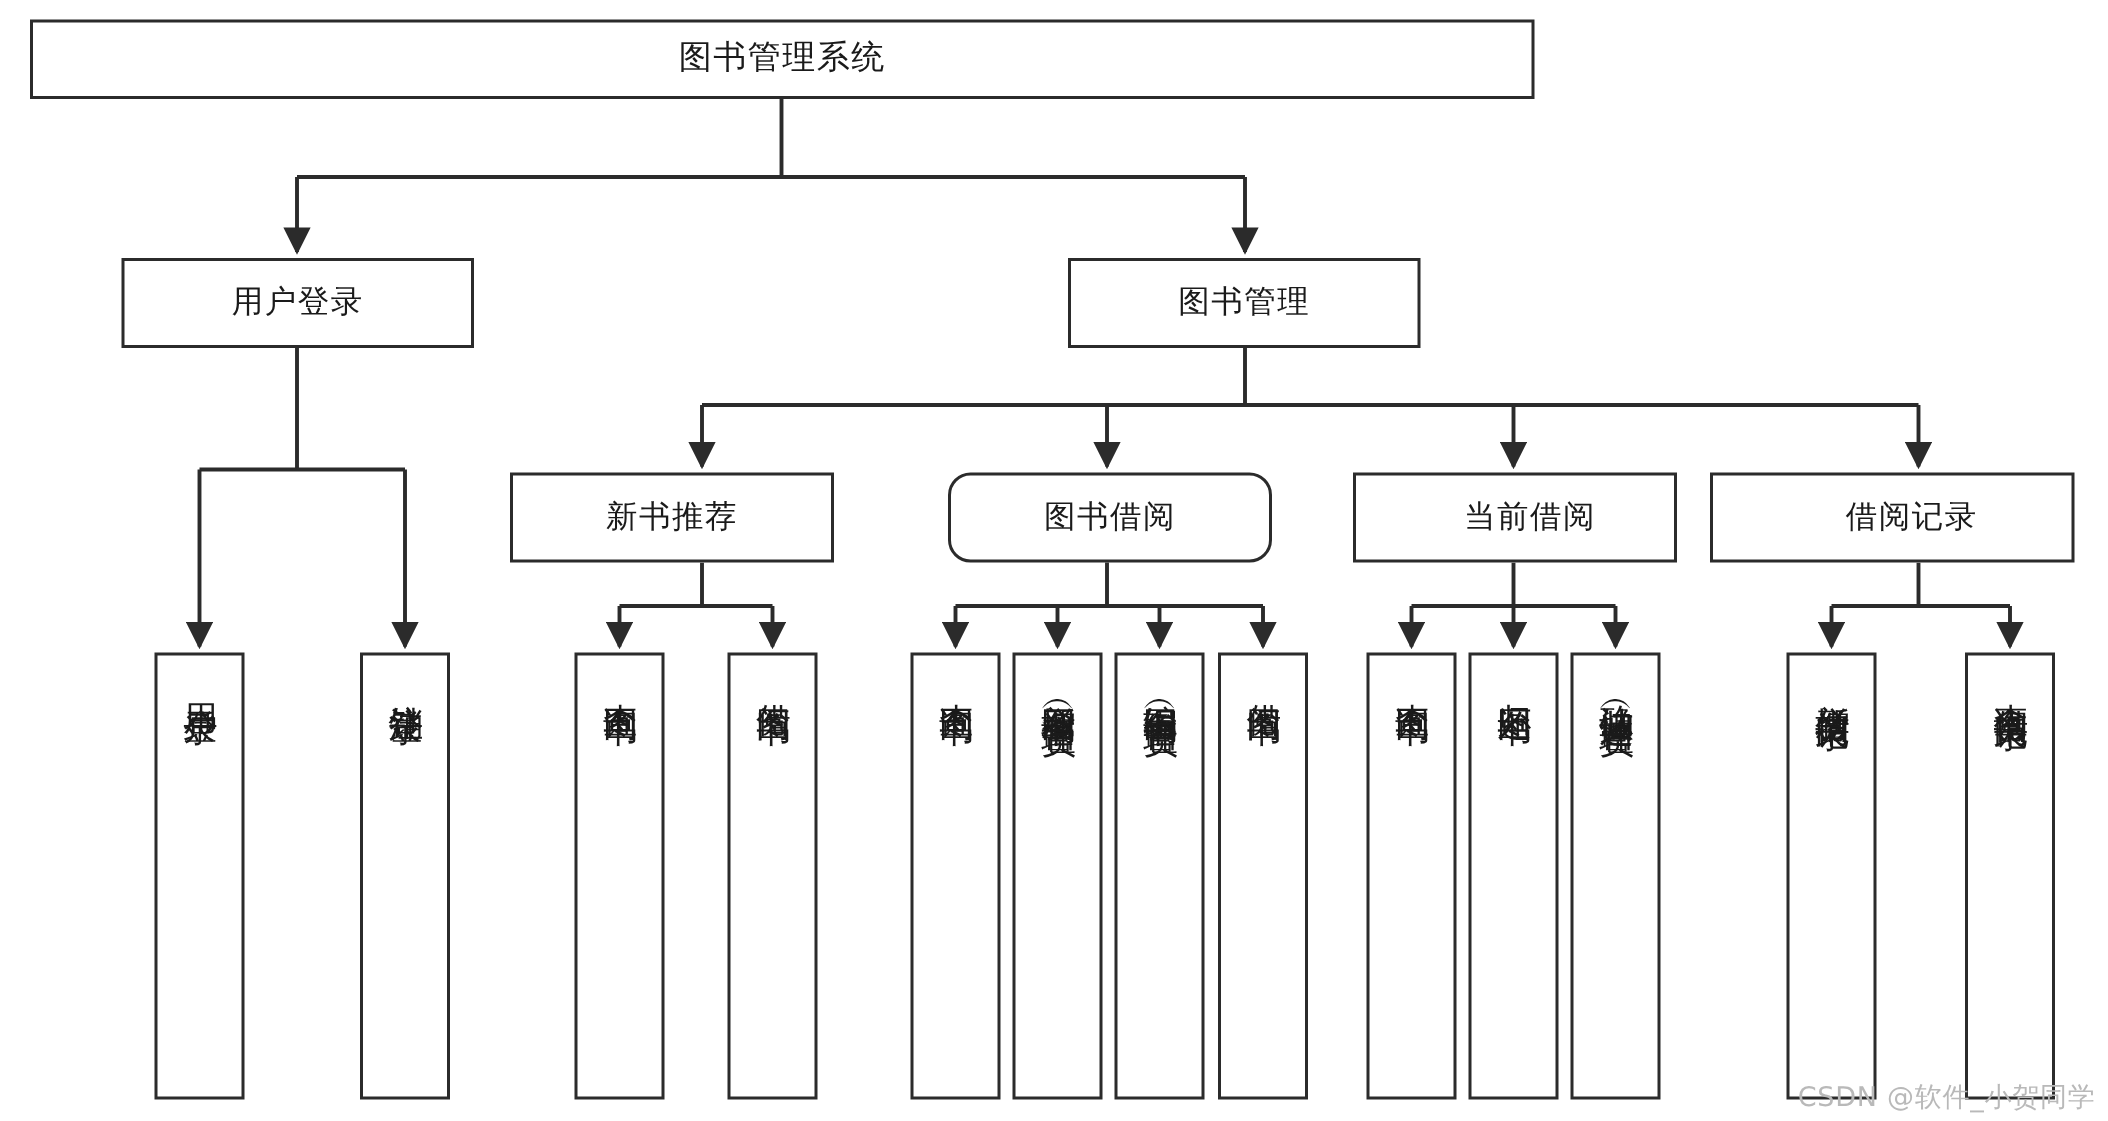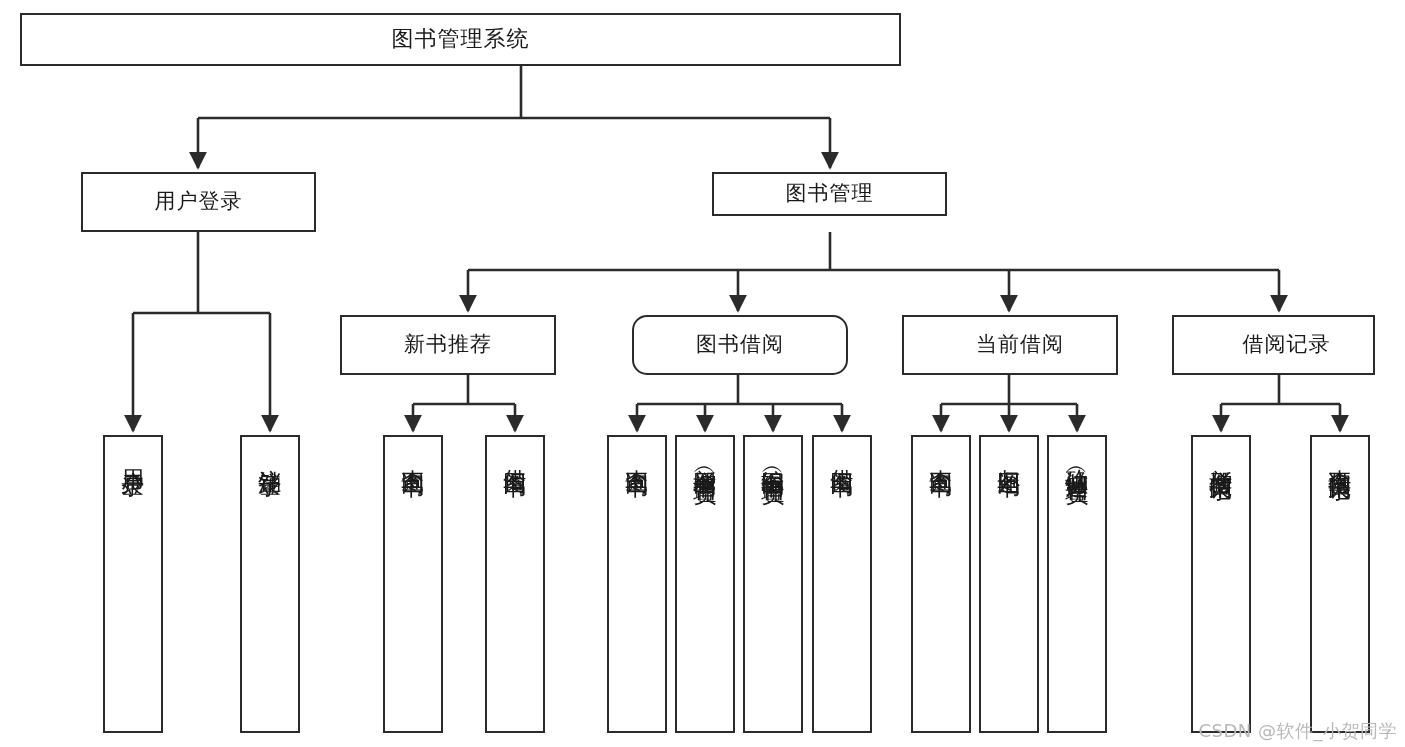--- a/index.html
+++ b/index.html
@@ -115,41 +115,41 @@
       <path d="M 1009 404 L 1009 431" marker-end="url(#arrow)"></path>
       <path d="M 1077 404 L 1077 431" marker-end="url(#arrow)"></path>
 
       <path d="M 1279 375 L 1279 404"></path>
       <path d="M 1221 404 L 1340 404"></path>
       <path d="M 1221 404 L 1221 431" marker-end="url(#arrow)"></path>
       <path d="M 1340 404 L 1340 431" marker-end="url(#arrow)"></path>
     </g>
   </svg>
 
-  <div class="node horiz root" style="left:20px;top:13px;width:881px;height:53px;text-align:center;">
+  <div class="node horiz root" style="left:20px;top:13px;width:1003px;height:53px;text-align:center;">
     <span>图书管理系统</span>
   </div>
 
   <div class="node horiz" style="left:81px;top:172px;width:235px;height:60px;">
     <span>用户登录</span>
   </div>
-  <div class="node horiz" style="left:712px;top:172px;width:235px;height:44px;">
+  <div class="node horiz" style="left:712px;top:172px;width:235px;height:60px;">
     <span>图书管理</span>
   </div>
 
   <div class="node horiz" style="left:340px;top:315px;width:216px;height:60px;">
     <span>新书推荐</span>
   </div>
   <div class="node horiz" style="left:632px;top:315px;width:216px;height:60px;border-radius:15px;">
     <span>图书借阅</span>
   </div>
   <div class="node horiz" style="left:902px;top:315px;width:216px;height:60px;padding-left:20px;">
     <span>当前借阅</span>
   </div>
-  <div class="node horiz" style="left:1172px;top:315px;width:203px;height:60px;padding-left:26px;">
+  <div class="node horiz" style="left:1140px;top:315px;width:243px;height:60px;padding-left:26px;">
     <span>借阅记录</span>
   </div>
 
   <div class="node vert" style="left:103px;top:435px;width:60px;height:298px;">
     <span class="vtext">用户登录</span>
   </div>
   <div class="node vert" style="left:240px;top:435px;width:60px;height:298px;">
     <span class="vtext">注销登录</span>
   </div>
 

